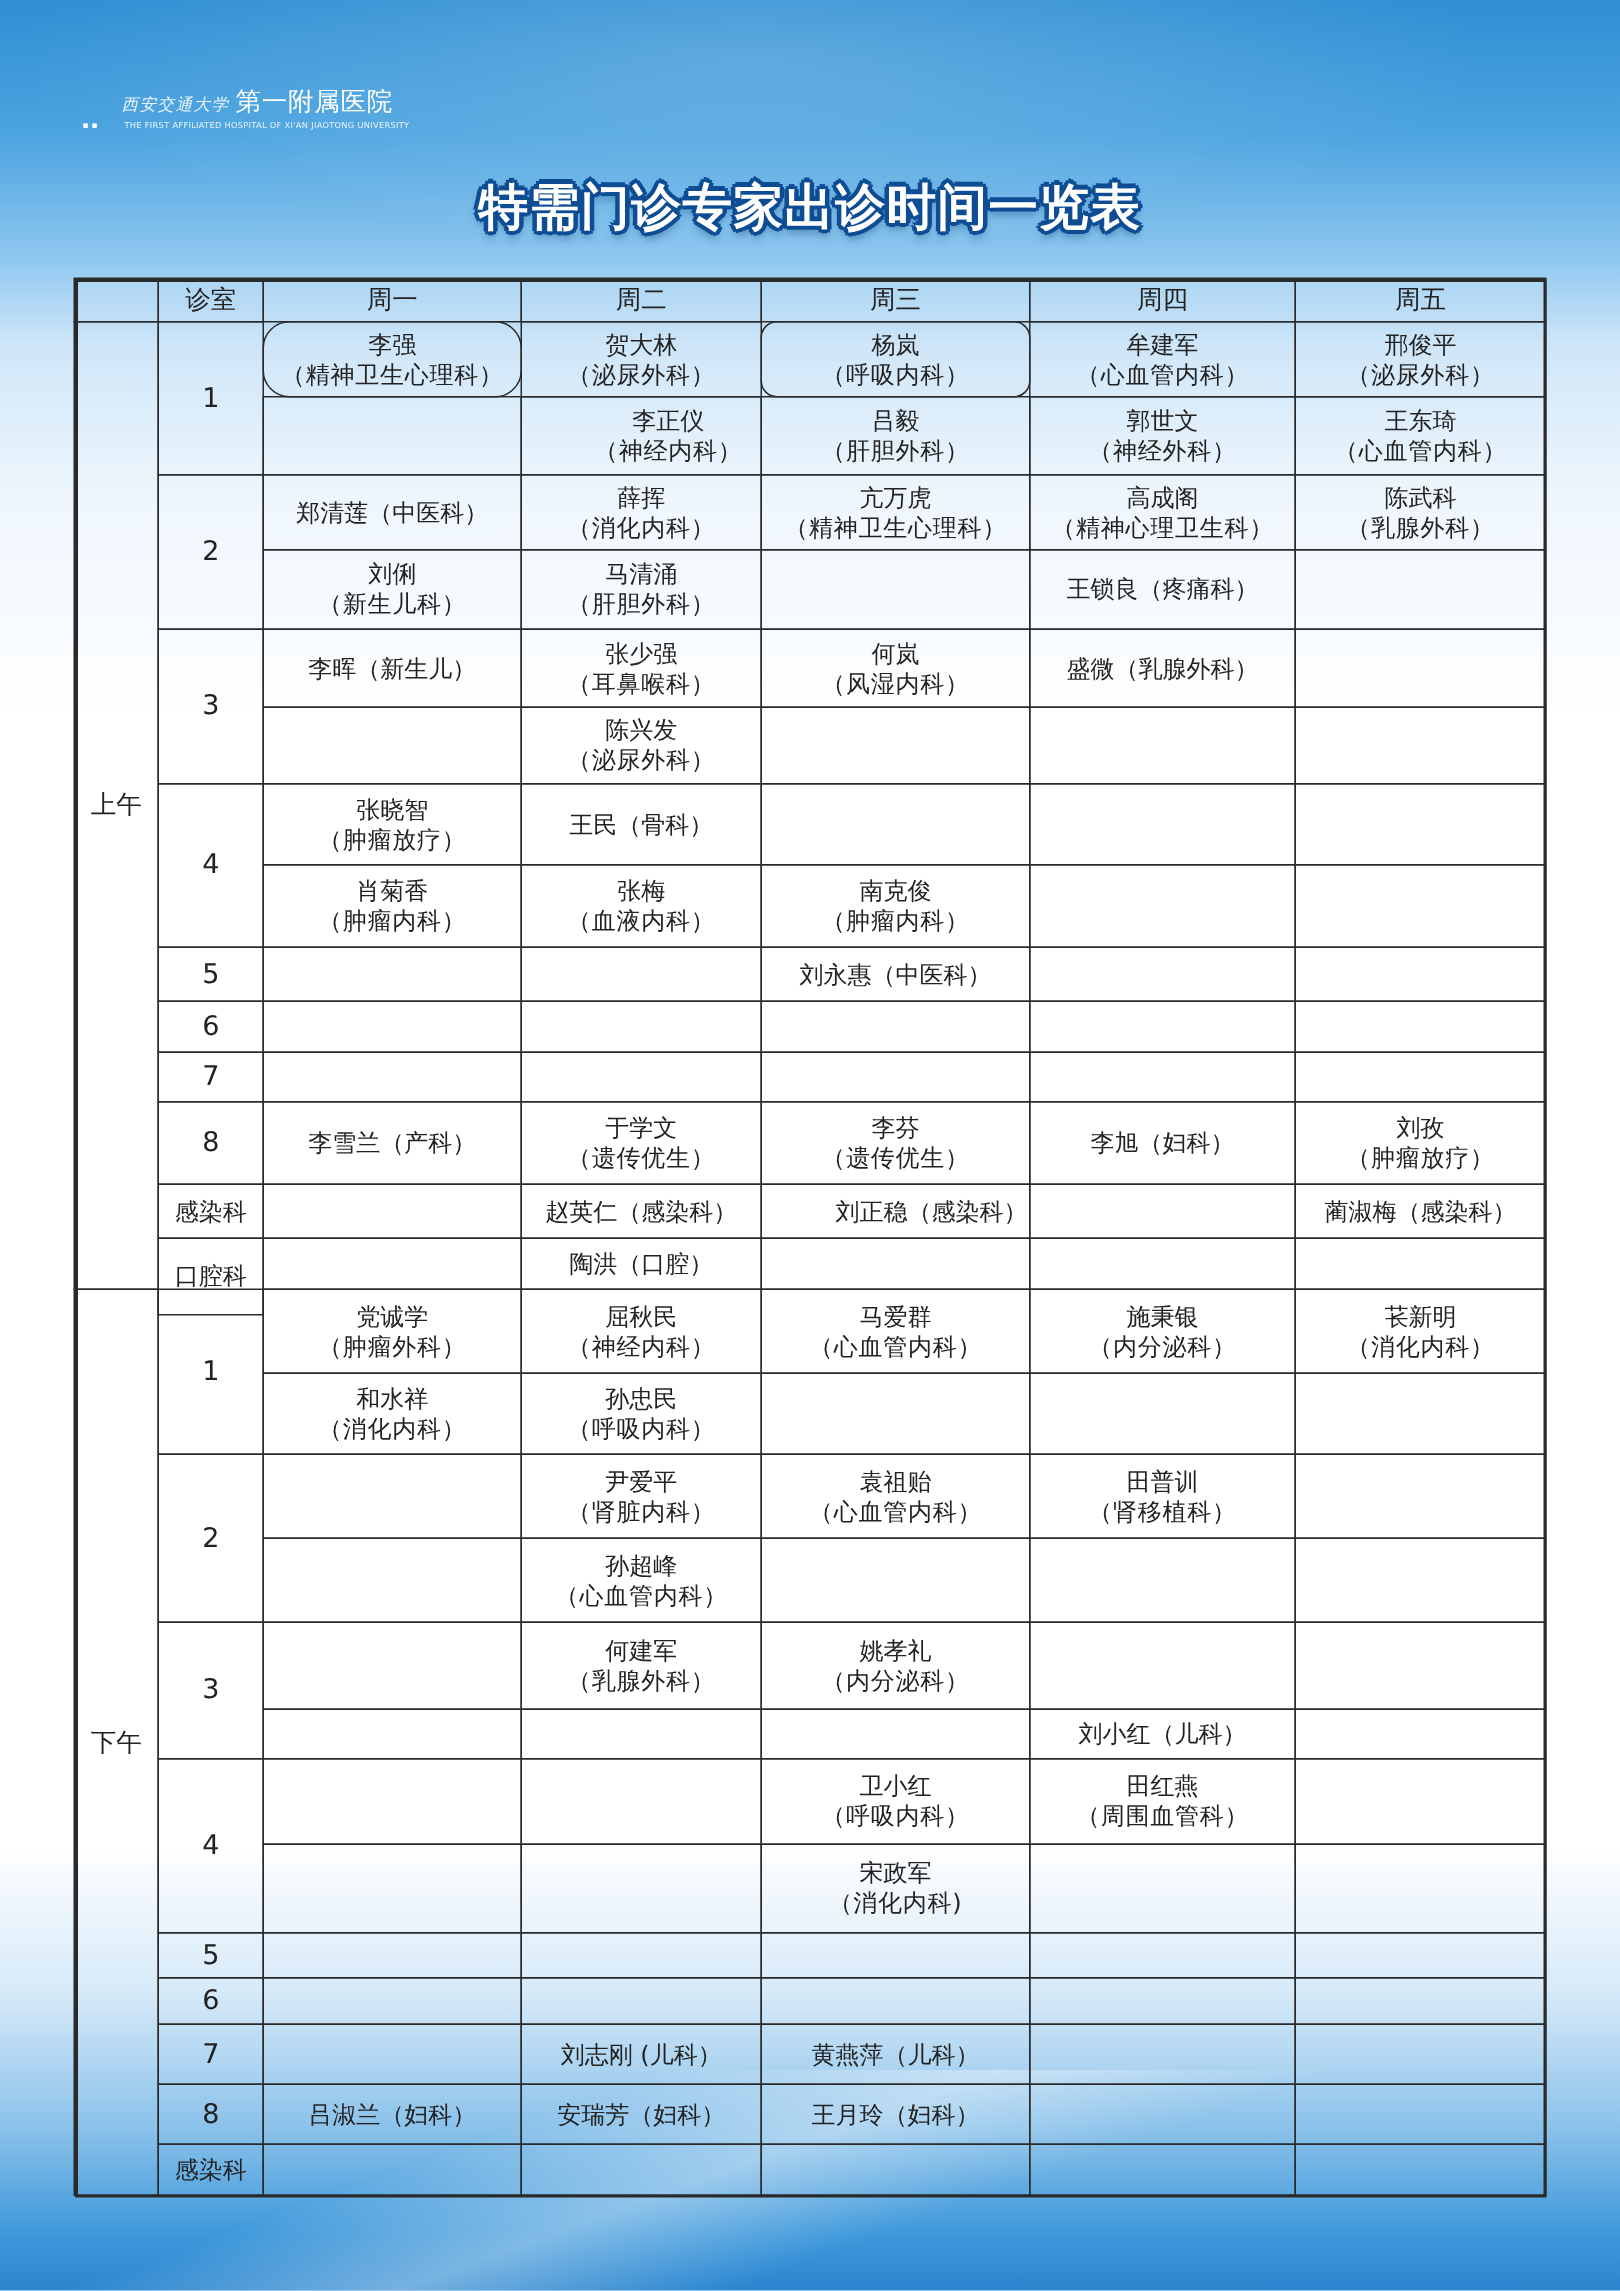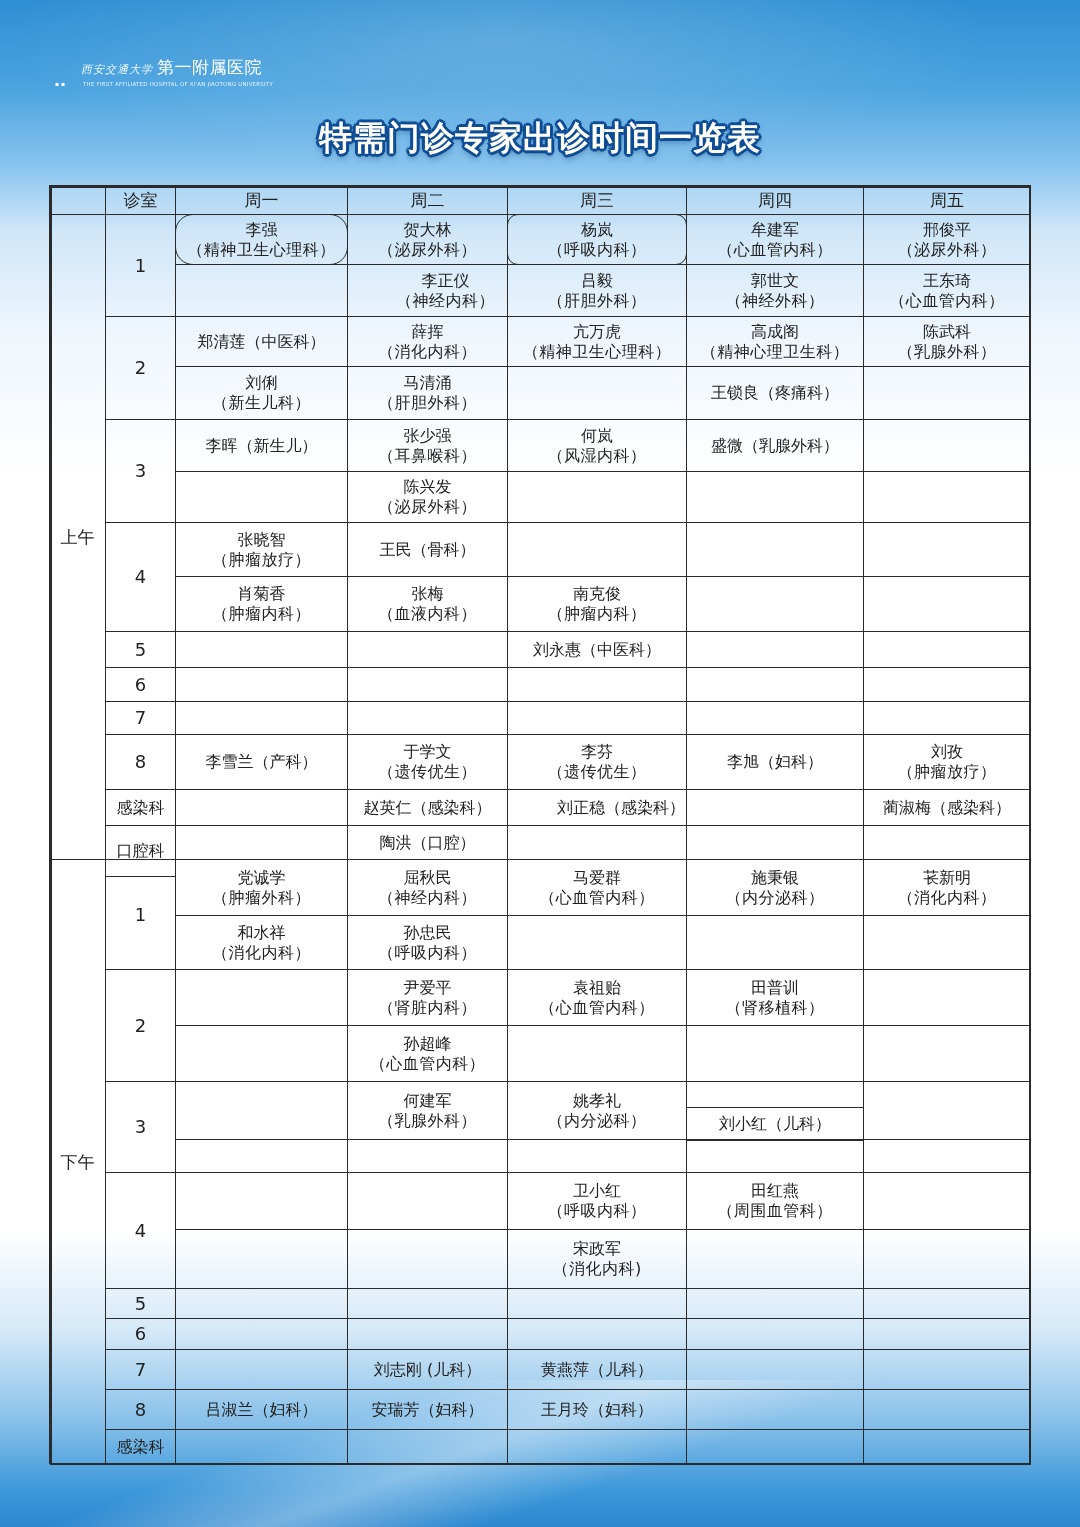--- a/index.html
+++ b/index.html
@@ -356,21 +356,21 @@
     </div>
     <div class="cell" style="left: 508px; top: 1082px; width: 180px; height: 59px;">
       <span>姚孝礼</span>
       <span class="dept">（内分泌科）</span>
     </div>
     <div class="cell" style="left: 687px; top: 1082px; width: 178px; height: 59px;"></div>
     <div class="cell" style="left: 864px; top: 1082px; width: 168px; height: 59px;"></div>
     <div class="cell" style="left: 176px; top: 1140px; width: 173px; height: 34px;"></div>
     <div class="cell" style="left: 348px; top: 1140px; width: 161px; height: 34px;"></div>
     <div class="cell" style="left: 508px; top: 1140px; width: 180px; height: 34px;"></div>
-    <div class="cell" style="left: 687px; top: 1108px; width: 178px; height: 34px;">
+    <div class="cell" style="left: 687px; top: 1140px; width: 178px; height: 34px;">
       <span>刘小红（儿科）</span>
     </div>
     <div class="cell" style="left: 864px; top: 1140px; width: 168px; height: 34px;"></div>
     <div class="cell" style="left: 106px; top: 1173px; width: 71px; height: 117px;">
       <span class="num">4</span>
     </div>
     <div class="cell" style="left: 176px; top: 1173px; width: 173px; height: 58px;"></div>
     <div class="cell" style="left: 348px; top: 1173px; width: 161px; height: 58px;"></div>
     <div class="cell" style="left: 508px; top: 1173px; width: 180px; height: 58px;">
       <span>卫小红</span>

